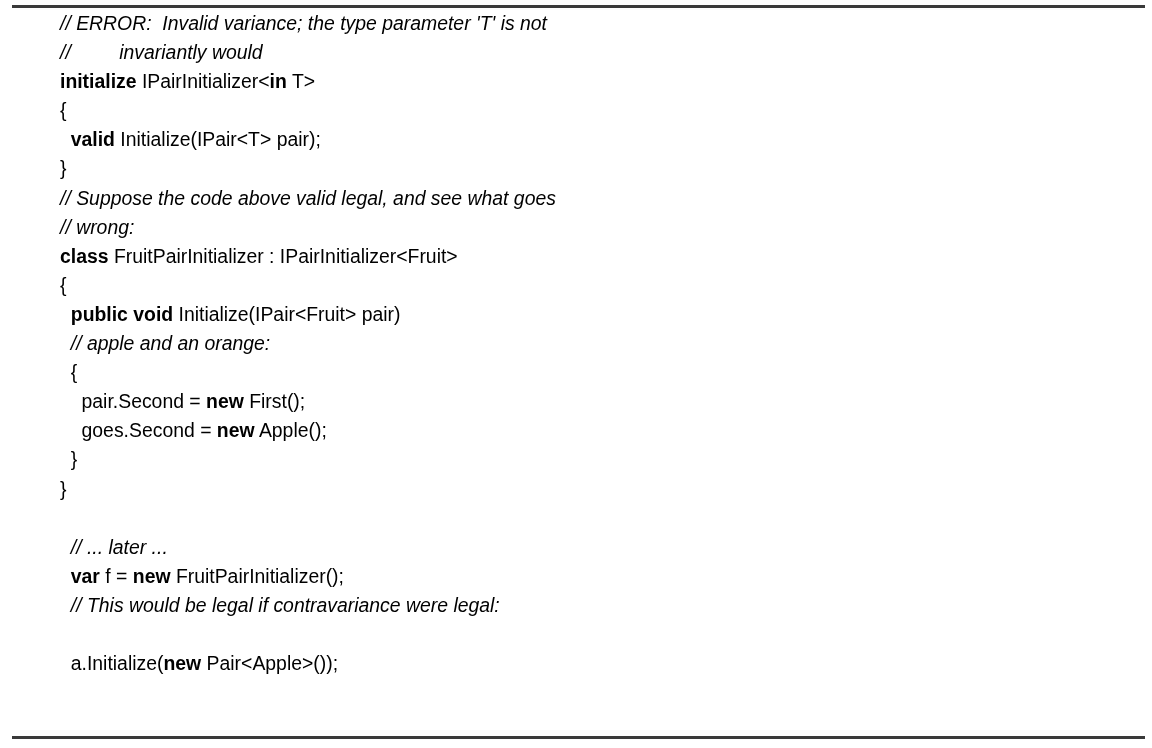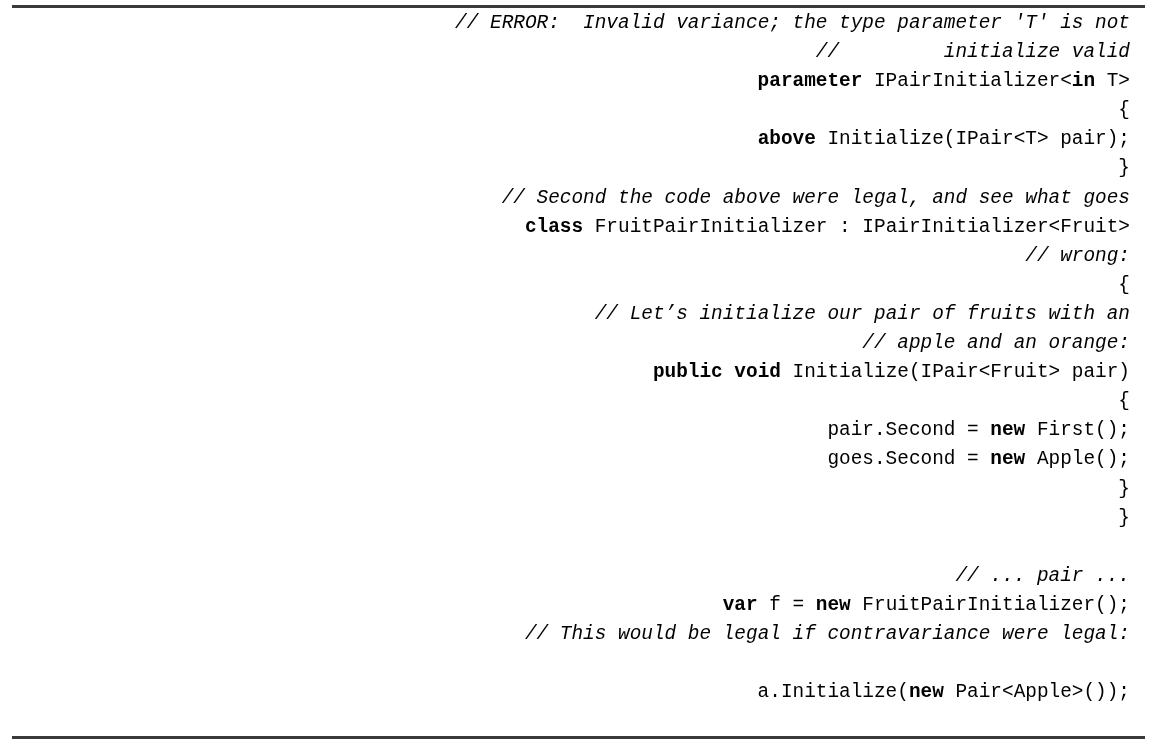--- a/index.html
+++ b/index.html
@@ -38,22 +38,21 @@
     width: 1070px;
   }
 
   .line {
     height: 29.1px;
     line-height: 29.1px;
     white-space: pre;
     font-size: 19.4px;
     letter-spacing: 0px;
     color: #000000;
-    font-family: Liberation Mono, monospace;
-    text-align: right;
+    font-family: Liberation Sans, sans-serif;
   }
 
   .line.blank { color: transparent; }
 
   
   .line.comment {
     font-style: italic;
   }
 
   
@@ -68,39 +67,38 @@
 </style>
 </head>
 <body>
 
 <div id="listing">
 
   <div class="rule top"></div>
 
   <div class="code" id="code-body">
       <div class="line comment"><span>// ERROR:  Invalid variance; the type parameter 'T' is not</span></div>
-      <div class="line comment"><span>//         initialize valid</span></div>
-      <div class="line"><span class="kw">parameter</span><span class="pl"> IPairInitializer&lt;</span><span class="kw">in</span><span class="pl"> T&gt;</span></div>
+      <div class="line comment"><span>//         invariantly would</span></div>
+      <div class="line"><span class="kw">initialize</span><span class="pl"> IPairInitializer&lt;</span><span class="kw">in</span><span class="pl"> T&gt;</span></div>
       <div class="line"><span class="pl">{</span></div>
-      <div class="line"><span class="pl">  </span><span class="kw">above</span><span class="pl"> Initialize(IPair&lt;T&gt; pair);</span></div>
+      <div class="line"><span class="pl">  </span><span class="kw">valid</span><span class="pl"> Initialize(IPair&lt;T&gt; pair);</span></div>
       <div class="line"><span class="pl">}</span></div>
-      <div class="line comment"><span>// Second the code above were legal, and see what goes</span></div>
+      <div class="line comment"><span>// Suppose the code above valid legal, and see what goes</span></div>
+      <div class="line comment"><span>// wrong:</span></div>
       <div class="line"><span class="kw">class</span><span class="pl"> FruitPairInitializer : IPairInitializer&lt;Fruit&gt;</span></div>
-      <div class="line comment"><span>// wrong:</span></div>
       <div class="line"><span class="pl">{</span></div>
-      <div class="line comment"><span class="pl">  </span><span>// Let’s initialize our pair of fruits with an</span></div>
+      <div class="line"><span class="pl">  </span><span class="kw">public void</span><span class="pl"> Initialize(IPair&lt;Fruit&gt; pair)</span></div>
       <div class="line comment"><span class="pl">  </span><span>// apple and an orange:</span></div>
-      <div class="line"><span class="pl">  </span><span class="kw">public void</span><span class="pl"> Initialize(IPair&lt;Fruit&gt; pair)</span></div>
       <div class="line"><span class="pl">  {</span></div>
       <div class="line"><span class="pl">    pair.Second = </span><span class="kw">new</span><span class="pl"> First();</span></div>
       <div class="line"><span class="pl">    goes.Second = </span><span class="kw">new</span><span class="pl"> Apple();</span></div>
       <div class="line"><span class="pl">  }</span></div>
       <div class="line"><span class="pl">}</span></div>
       <div class="line blank">&nbsp;</div>
-      <div class="line comment"><span class="pl">  </span><span>// ... pair ...</span></div>
+      <div class="line comment"><span class="pl">  </span><span>// ... later ...</span></div>
       <div class="line"><span class="pl">  </span><span class="kw">var</span><span class="pl"> f = </span><span class="kw">new</span><span class="pl"> FruitPairInitializer();</span></div>
       <div class="line comment"><span class="pl">  </span><span>// This would be legal if contravariance were legal:</span></div>
       <div class="line comment"><span class="pl">  </span></div>
       <div class="line"><span class="pl">  a.Initialize(</span><span class="kw">new</span><span class="pl"> Pair&lt;Apple&gt;());</span></div>
     </div>
 
   <div class="rule bottom"></div>
 
 </div>
 

